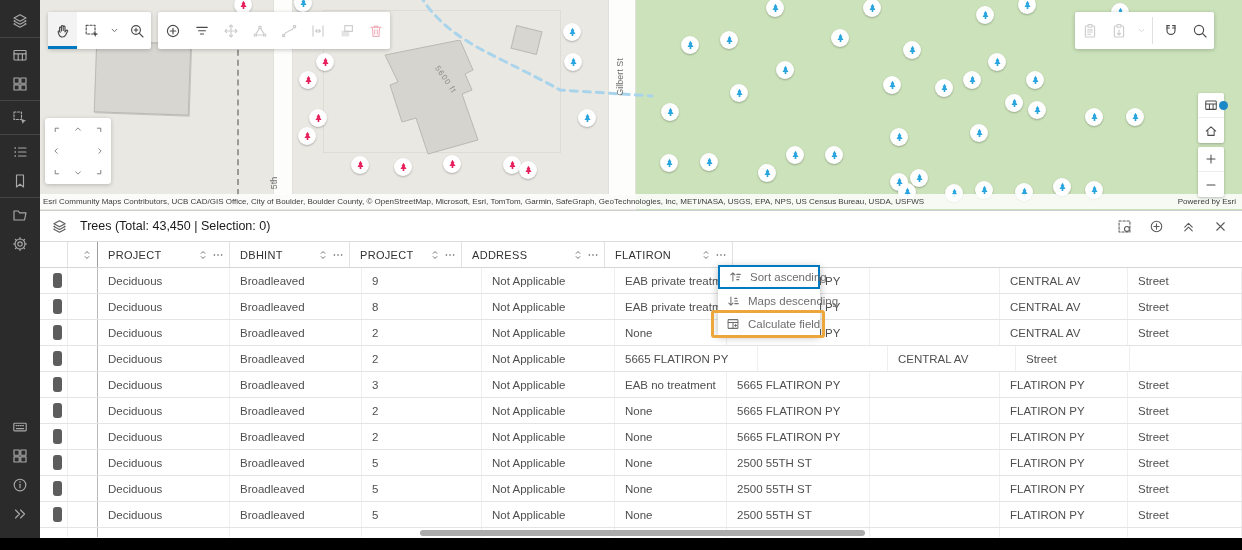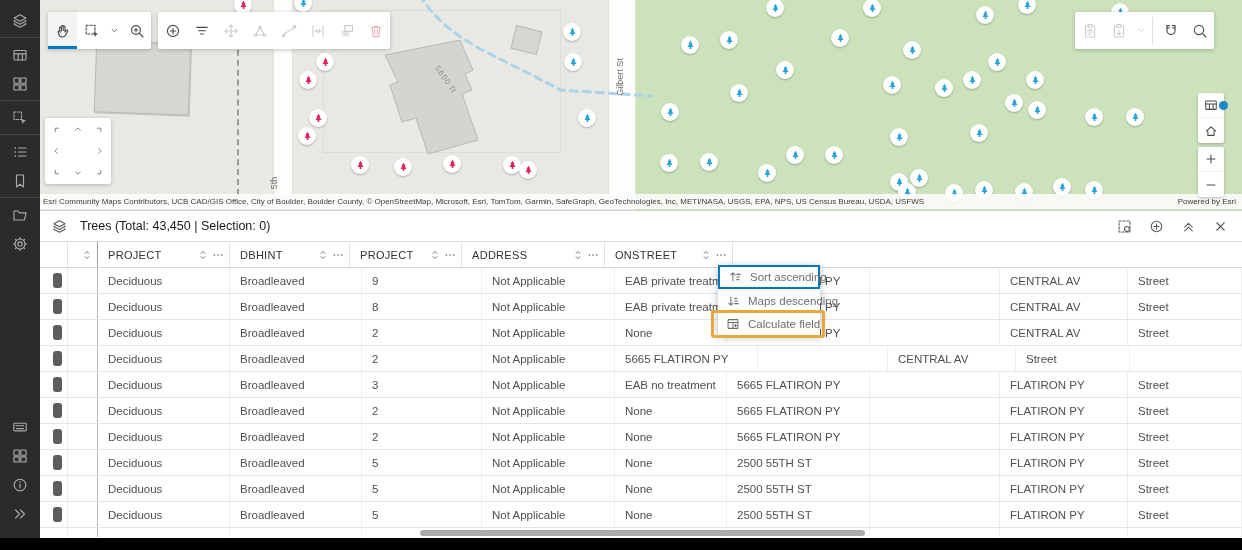--- a/index.html
+++ b/index.html
@@ -954,21 +954,21 @@
             <span class="icon sm">
               <svg viewBox="0 0 16 16" fill="none" stroke="currentColor" stroke-width="1.15" stroke-linecap="round" stroke-linejoin="round">
                 <circle cx="3.2" cy="8" r="1.1" fill="currentColor" stroke="none"></circle>
                 <circle cx="8" cy="8" r="1.1" fill="currentColor" stroke="none"></circle>
                 <circle cx="12.8" cy="8" r="1.1" fill="currentColor" stroke="none"></circle>
               </svg>
             </span>
           </span>
         </div>
         <div class="th" style="width:128px">
-          <span class="lbl">ONSTREET</span>
+          <span class="lbl">FLATIRON</span>
           <span class="hicon">
             <span class="icon sm">
               <svg viewBox="0 0 16 16" fill="none" stroke="currentColor" stroke-width="1.15" stroke-linecap="round" stroke-linejoin="round">
                 <path d="M5.6 5.8 8 3.4l2.4 2.4M5.6 10.2 8 12.6l2.4-2.4"></path>
               </svg>
             </span>
           </span>
           <span class="hicon">
             <span class="icon sm">
               <svg viewBox="0 0 16 16" fill="none" stroke="currentColor" stroke-width="1.15" stroke-linecap="round" stroke-linejoin="round">

